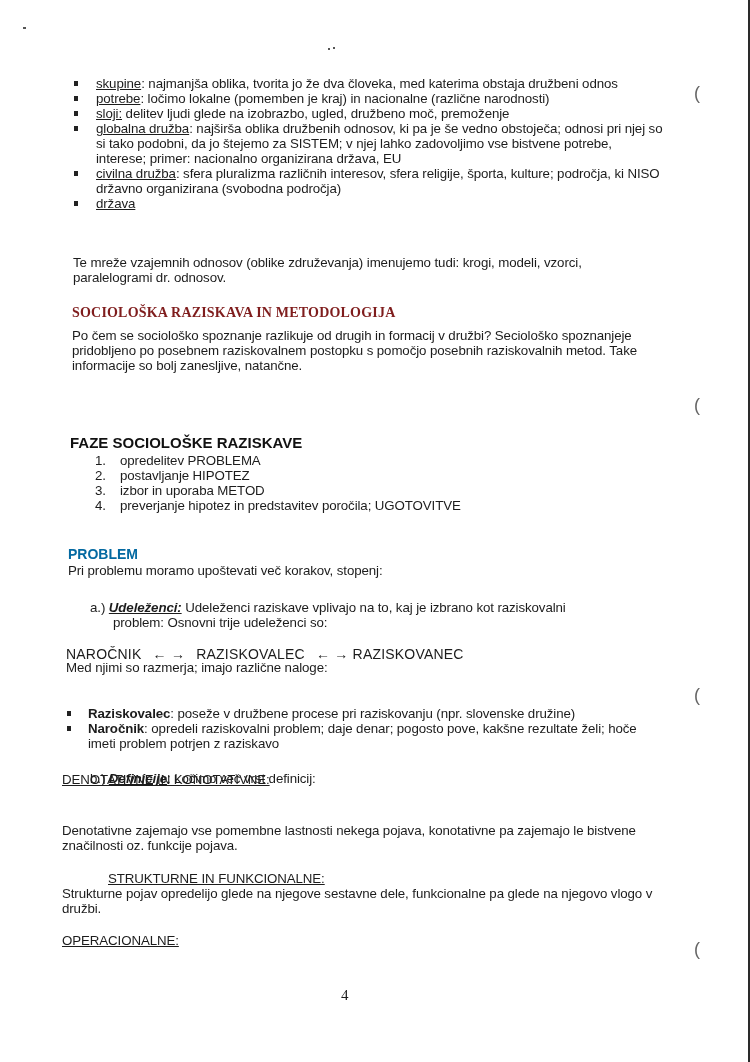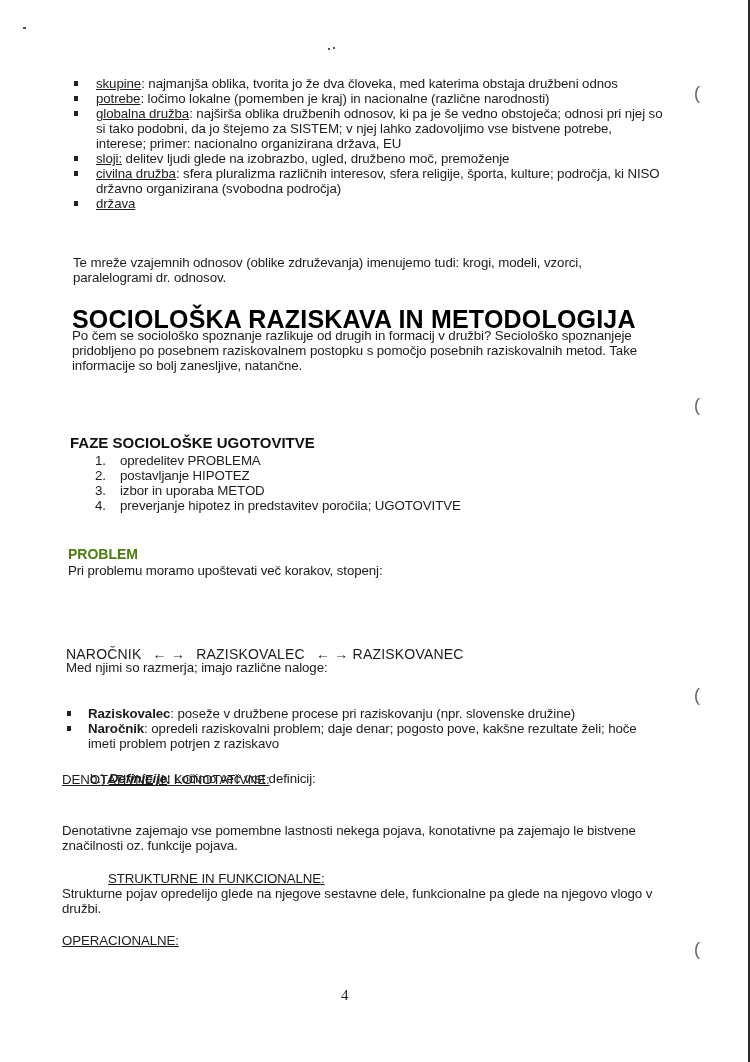--- a/index.html
+++ b/index.html
@@ -16,25 +16,25 @@
   .speck { position: absolute; width: 3px; height: 2px; background: #555; }
   .txt { font-size: 13.3px; line-height: 15px; letter-spacing: -0.1px; }
   .bullets { position: absolute; left: 73px; top: 76px; width: 590px; list-style: none; margin: 0; padding: 0; }
   .bullets li { position: relative; padding-left: 23px; margin: 0; }
   .bullets li::before {
     content: ""; position: absolute; left: 1px; top: 5px; width: 4px; height: 5px; background: #222;
   }
   .u { text-decoration: underline; }
   .para { position: absolute; left: 73px; width: 590px; }
   .h1 {
-    position: absolute; left: 72px; top: 305px; font-size: 25px; font-weight: bold;
-    letter-spacing: 0.2px; color: #000000;
+    position: absolute; left: 72px; top: 305px; font-size: 14px; font-weight: bold;
+    letter-spacing: 0.2px; color: #7f1d1d; font-family: Liberation Serif, serif;
   }
   .h2 { position: absolute; left: 70px; font-size: 15px; font-weight: bold; color: #111; }
-  .h3 { position: absolute; left: 68px; font-size: 14px; font-weight: bold; color: #4d7c0f; }
+  .h3 { position: absolute; left: 68px; font-size: 14px; font-weight: bold; color: #0369a1; }
   .olist { position: absolute; left: 95px; top: 453px; margin: 0; padding: 0; list-style: none; }
   .olist li { position: relative; padding-left: 25px; }
   .olist .num { position: absolute; left: 0; top: 0; }
   .sub { position: absolute; left: 90px; width: 560px; }
   .sub .lbl { font-weight: bold; font-style: italic; text-decoration: underline; }
   .sub .indent { padding-left: 23px; }
   .flow { position: absolute; left: 66px; top: 646px; font-size: 14px; letter-spacing: 0.2px; }
   .flow span { margin-right: 7px; }
   .tasks { position: absolute; left: 66px; top: 703px; width: 600px; list-style: none; margin: 0; padding: 0; }
   .tasks li { position: relative; padding-left: 22px; }
@@ -56,42 +56,46 @@
   <div class="speck" style="left:328px;top:48px;width:2px;"></div>
   <div class="speck" style="left:333px;top:47px;width:2px;"></div>
   <div class="mark" style="left:694px;top:84px;">(</div>
   <div class="mark" style="left:694px;top:396px;">(</div>
   <div class="mark" style="left:694px;top:686px;">(</div>
   <div class="mark" style="left:694px;top:940px;">(</div>
 
   <ul class="bullets txt">
     <li><span class="u">skupine</span><span>:</span><span> najmanjša oblika, tvorita jo že dva človeka, med katerima obstaja družbeni odnos</span></li>
     <li><span class="u">potrebe</span><span>:</span><span> ločimo lokalne (pomemben je kraj) in nacionalne (različne narodnosti)</span></li>
+    <li><span class="u">sloji:</span><span></span><span> delitev ljudi glede na izobrazbo, ugled, družbeno moč, premoženje</span></li>
     <li><span class="u">globalna družba</span><span>:</span><span> najširša oblika družbenih odnosov, ki pa je še vedno obstoječa; odnosi pri njej so si tako podobni, da jo štejemo za SISTEM; v njej lahko zadovoljimo vse bistvene potrebe, interese; primer: nacionalno organizirana država, EU</span></li>
-    <li><span class="u">sloji:</span><span></span><span> delitev ljudi glede na izobrazbo, ugled, družbeno moč, premoženje</span></li>
     <li><span class="u">civilna družba</span><span>:</span><span> sfera pluralizma različnih interesov, sfera religije, športa, kulture; področja, ki NISO državno organizirana (svobodna področja)</span></li>
     <li><span class="u">država</span><span></span><span></span></li>
   </ul>
 
   <div class="para txt" style="top:255px;">Te mreže vzajemnih odnosov (oblike združevanja) imenujemo tudi: krogi, modeli, vzorci, paralelogrami dr. odnosov.</div>
 
   <div class="h1">SOCIOLOŠKA RAZISKAVA IN METODOLOGIJA</div>
   <div class="para txt" style="left:72px;top:328px;width:575px;">Po čem se sociološko spoznanje razlikuje od drugih in formacij v družbi? Seciološko spoznanjeje pridobljeno po posebnem raziskovalnem postopku s pomočjo posebnih raziskovalnih metod. Take informacije so bolj zanesljive, natančne.</div>
 
-  <div class="h2" style="top:434px;">FAZE SOCIOLOŠKE UGOTOVITVE</div>
+  <div class="h2" style="top:434px;">FAZE SOCIOLOŠKE RAZISKAVE</div>
   <ol class="olist txt">
     <li><span class="num">1.</span><span>opredelitev PROBLEMA</span></li>
     <li><span class="num">2.</span><span>postavljanje HIPOTEZ</span></li>
     <li><span class="num">3.</span><span>izbor in uporaba METOD</span></li>
     <li><span class="num">4.</span><span>preverjanje hipotez in predstavitev poročila; UGOTOVITVE</span></li>
   </ol>
 
   <div class="h3" style="top:546px;">PROBLEM</div>
   <div class="para txt" style="left:68px;top:563px;">Pri problemu moramo upoštevati več korakov, stopenj:</div>
 
+  <div class="sub txt" style="top:600px;">
+    <div><span>a.)</span> <span class="lbl">Udeleženci:</span><span> Udeleženci raziskave vplivajo na to, kaj je izbrano kot raziskovalni</span></div>
+    <div class="indent">problem: Osnovni trije udeleženci so:</div>
+  </div>
 
   <div class="flow">
     <span>NAROČNIK</span>
     <span>← →</span>
     <span>RAZISKOVALEC</span>
     <span>← → RAZISKOVANEC</span>
   </div>
 
   <div class="para txt" style="left:66px;top:660px;">Med njimi so razmerja; imajo različne naloge:</div>
   <ul class="tasks txt">

